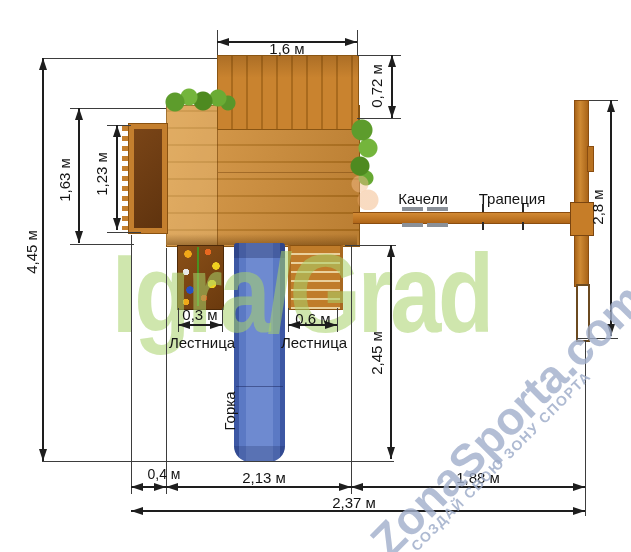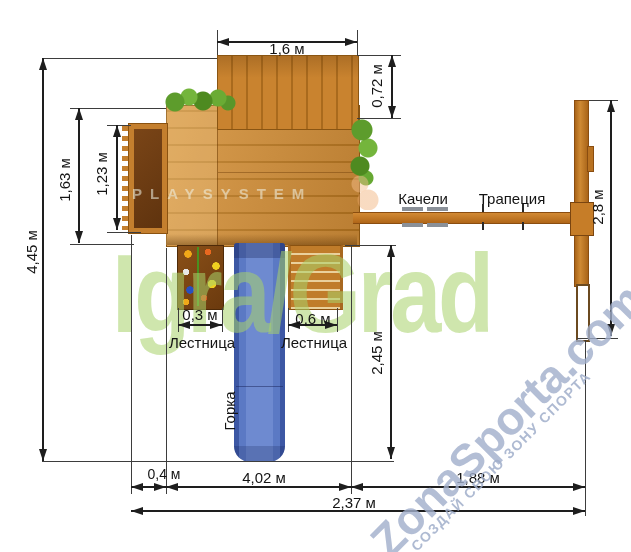--- a/index.html
+++ b/index.html
@@ -129,21 +129,20 @@
   <div class="abs rope"></div>
   <div class="abs ladder"></div>
   <div class="abs slide"></div>
   <div class="abs slide-entry"></div>
   <div class="abs slide-seam"></div>
   <div class="abs slide-cap"></div>
   <div class="abs bushL"></div>
   <div class="abs bushR"></div>
   <div class="abs blob"></div>
 
-  <div class="abs wm-play">PLAYSYSTEM</div>
   <div class="abs wm-brand">Igra/Grad</div>
 
   <div class="ext" style="left:217px;top:30px;width:1px;height:25px;"></div>
   <div class="ext" style="left:357px;top:30px;width:1px;height:25px;"></div>
   <div class="ext" style="left:357px;top:55px;width:44px;height:1px;"></div>
   <div class="ext" style="left:357px;top:118px;width:44px;height:1px;"></div>
   <div class="ext" style="left:42px;top:58px;width:175px;height:1px;"></div>
   <div class="ext" style="left:70px;top:108px;width:96px;height:1px;"></div>
   <div class="ext" style="left:70px;top:244px;width:64px;height:1px;"></div>
   <div class="ext" style="left:107px;top:125px;width:24px;height:1px;"></div>
@@ -214,21 +213,21 @@
   <div class="ar ar-r" style="left:325px;top:321px;"></div>
 
   <div class="lbl" style="left:287px;top:48px;">1,6 м</div>
   <div class="lbl lbl-v" style="left:376px;top:86px;">0,72 м</div>
   <div class="lbl lbl-v" style="left:31px;top:252px;">4,45 м</div>
   <div class="lbl lbl-v" style="left:64px;top:180px;">1,63 м</div>
   <div class="lbl lbl-v" style="left:101px;top:174px;">1,23 м</div>
   <div class="lbl lbl-v" style="left:597px;top:207px;">2,8 м</div>
   <div class="lbl lbl-v" style="left:376px;top:353px;">2,45 м</div>
   <div class="lbl lbl-s" style="left:148px;top:474px;">0,4 м</div>
-  <div class="lbl" style="left:264px;top:477px;">4,02 м</div>
+  <div class="lbl" style="left:264px;top:477px;">2,13 м</div>
   <div class="lbl" style="left:478px;top:477px;">1,88 м</div>
   <div class="lbl" style="left:354px;top:502px;">2,37 м</div>
   <div class="lbl" style="left:200px;top:314px;">0,3 м</div>
   <div class="lbl" style="left:313px;top:318px;">0,6 м</div>
 
   <div class="lbl" style="left:423px;top:198px;">Качели</div>
   <div class="lbl" style="left:512px;top:198px;">Трапеция</div>
   <div class="lbl" style="left:202px;top:342px;">Лестница</div>
   <div class="lbl" style="left:314px;top:342px;">Лестница</div>
   <div class="lbl lbl-v" style="left:229px;top:411px;">Горка</div>

